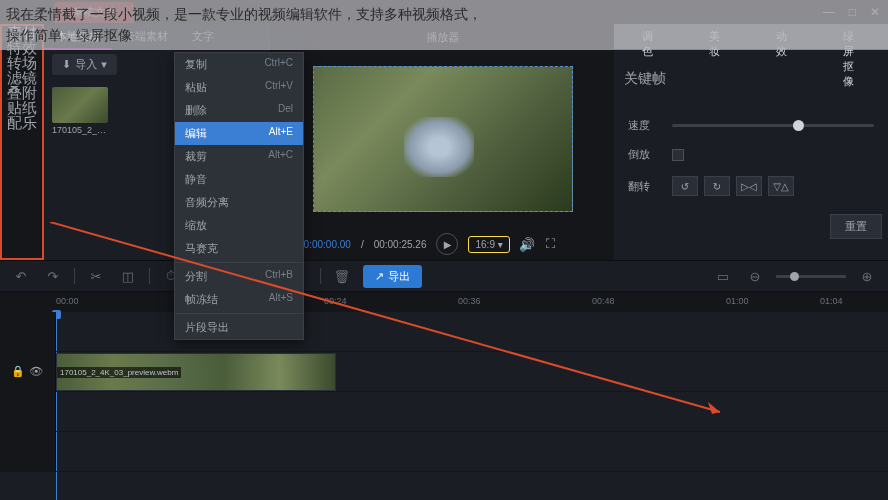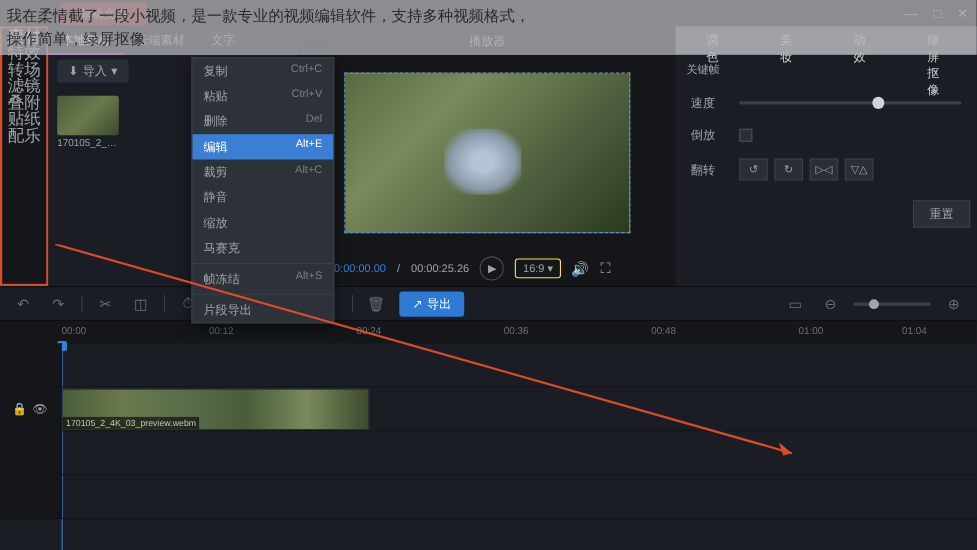--- a/index.html
+++ b/index.html
@@ -41,21 +41,21 @@
 .center-panel .preview .leaf { position: absolute; top: 35%; left: 35%; width: 70px; height: 60px; background: radial-gradient(ellipse, #b5c5d5 20%, #8a9aaa 60%, transparent 80%); }
 .center-panel .controls { height: 32px; display: flex; align-items: center; padding: 0 10px; gap: 10px; font-size: 10px; }
 .center-panel .controls .time { color: #3a7fd4; }
 .center-panel .controls .play { width: 22px; height: 22px; border: 1px solid #4a4f58; border-radius: 50%; display: flex; align-items: center; justify-content: center; cursor: pointer; }
 .center-panel .controls .ratio { border: 1px solid #fde047; padding: 2px 6px; border-radius: 3px; cursor: pointer; }
 .center-panel .controls .icon-btn { cursor: pointer; font-size: 13px; }
 
 .right-panel { width: 274px; background: #1a1d23; display: flex; flex-direction: column; }
 .right-panel .tabs { display: flex; height: 26px; font-size: 11px; border-bottom: 1px solid #0c0e11; background: #6a6e75; }
 .right-panel .tabs .tab { padding: 5px 28px; cursor: pointer; color: #d0d3d8; }
-.right-panel .keyframe-btn { padding: 6px 10px; font-size: 10px; cursor: pointer; }
+.right-panel .keyframe-btn { padding: 20px 10px; font-size: 14px; cursor: pointer; }
 .right-panel .props { padding: 10px 14px; display: flex; flex-direction: column; gap: 14px; }
 .right-panel .prop-row { display: flex; align-items: center; gap: 12px; font-size: 11px; }
 .right-panel .prop-label { width: 32px; }
 .right-panel .slider { flex: 1; height: 3px; background: #3a3f48; position: relative; border-radius: 2px; }
 .right-panel .slider .knob { position: absolute; top: -4px; left: 60%; width: 11px; height: 11px; background: #d0d3d8; border-radius: 50%; }
 .right-panel .checkbox { width: 12px; height: 12px; border: 1px solid #4a4f58; background: #2a2e36; }
 .right-panel .flip-btns { display: flex; gap: 6px; }
 .right-panel .flip-btn { width: 26px; height: 20px; background: #2a2e36; border: 1px solid #3a3f48; display: flex; align-items: center; justify-content: center; cursor: pointer; font-size: 10px; }
 .right-panel .reset-btn { margin-left: auto; margin-right: 6px; margin-top: 8px; padding: 4px 14px; background: #2a2e36; border: 1px solid #3a3f48; cursor: pointer; width: fit-content; align-self: flex-end; font-size: 11px; }
 
@@ -67,21 +67,21 @@
 .toolbar-row .zoom-slider { width: 70px; height: 3px; background: #3a3f48; position: relative; }
 .toolbar-row .zoom-slider .knob { position: absolute; top: -3px; left: 20%; width: 9px; height: 9px; background: #a0a4ab; border-radius: 50%; }
 
 .timeline { flex: 1; background: #1a1d23; position: relative; }
 .timeline .ruler { height: 20px; background: #14161a; display: flex; align-items: center; padding-left: 56px; position: relative; }
 .timeline .ruler .tick { position: absolute; font-size: 9px; color: #6a6f78; top: 4px; }
 .timeline .tracks { position: relative; }
 .timeline .track { height: 40px; border-bottom: 1px solid #14161a; position: relative; display: flex; }
 .timeline .track-head { width: 56px; background: #14161a; border-right: 1px solid #0c0e11; display: flex; align-items: center; justify-content: center; gap: 4px; font-size: 11px; }
 .timeline .track-body { flex: 1; position: relative; }
-.timeline .clip { position: absolute; top: 1px; left: 0; height: 38px; background: linear-gradient(90deg, #4a5d3a, #6b7a4c, #5a6d4a, #4a5d3a, #7b8a5c, #3a4a2c); border: 1px solid #2a2e36; display: flex; align-items: flex-end; }
+.timeline .clip { position: absolute; top: 1px; left: 0; height: 38px; background: linear-gradient(90deg, #4a5d3a, #6b7a4c, #5a6d4a, #4a5d3a, #7b8a5c, #3a4a2c); border: 1px solid #2a2e36; display: flex; align-items: center; }
 .timeline .clip-label { font-size: 8px; background: rgba(0,0,0,0.6); color: #c0c3c8; padding: 1px 3px; white-space: nowrap; }
 .timeline .playhead { position: absolute; top: 0; left: 56px; width: 1px; height: 200px; background: #3a7fd4; }
 .timeline .playhead::before { content: ''; position: absolute; top: -2px; left: -4px; width: 9px; height: 9px; background: #3a7fd4; border-radius: 2px; }
 
 .overlay-text { position: absolute; top: 0; left: 0; right: 0; background: rgba(180,180,185,0.75); padding: 4px 6px; font-size: 14px; color: #2a2a2a; z-index: 200; line-height: 1.5; }
 .overlay-arrow { position: absolute; top: 222px; left: 50px; width: 680px; height: 200px; z-index: 150; pointer-events: none; }
 </style>
 </head>
 <body>
 
@@ -149,26 +149,33 @@
           <span class="shortcut">Alt+E</span>
         </div>
       <div class="menu-item">
           <span>裁剪</span>
           <span class="shortcut">Alt+C</span>
         </div>
       <div class="menu-item">
           <span>静音</span>
         </div>
       <div class="menu-item">
+          <span>音频分离</span>
+        </div>
+      <div class="menu-item">
           <span>缩放</span>
         </div>
       <div class="menu-item">
           <span>马赛克</span>
         </div>
       <div class="menu-sep"></div>
+      <div class="menu-item">
+          <span>分割</span>
+          <span class="shortcut">Ctrl+B</span>
+        </div>
       <div class="menu-item">
           <span>帧冻结</span>
           <span class="shortcut">Alt+S</span>
         </div>
       <div class="menu-sep"></div>
       <div class="menu-item">
           <span>片段导出</span>
         </div>
     </div>
   </div>

